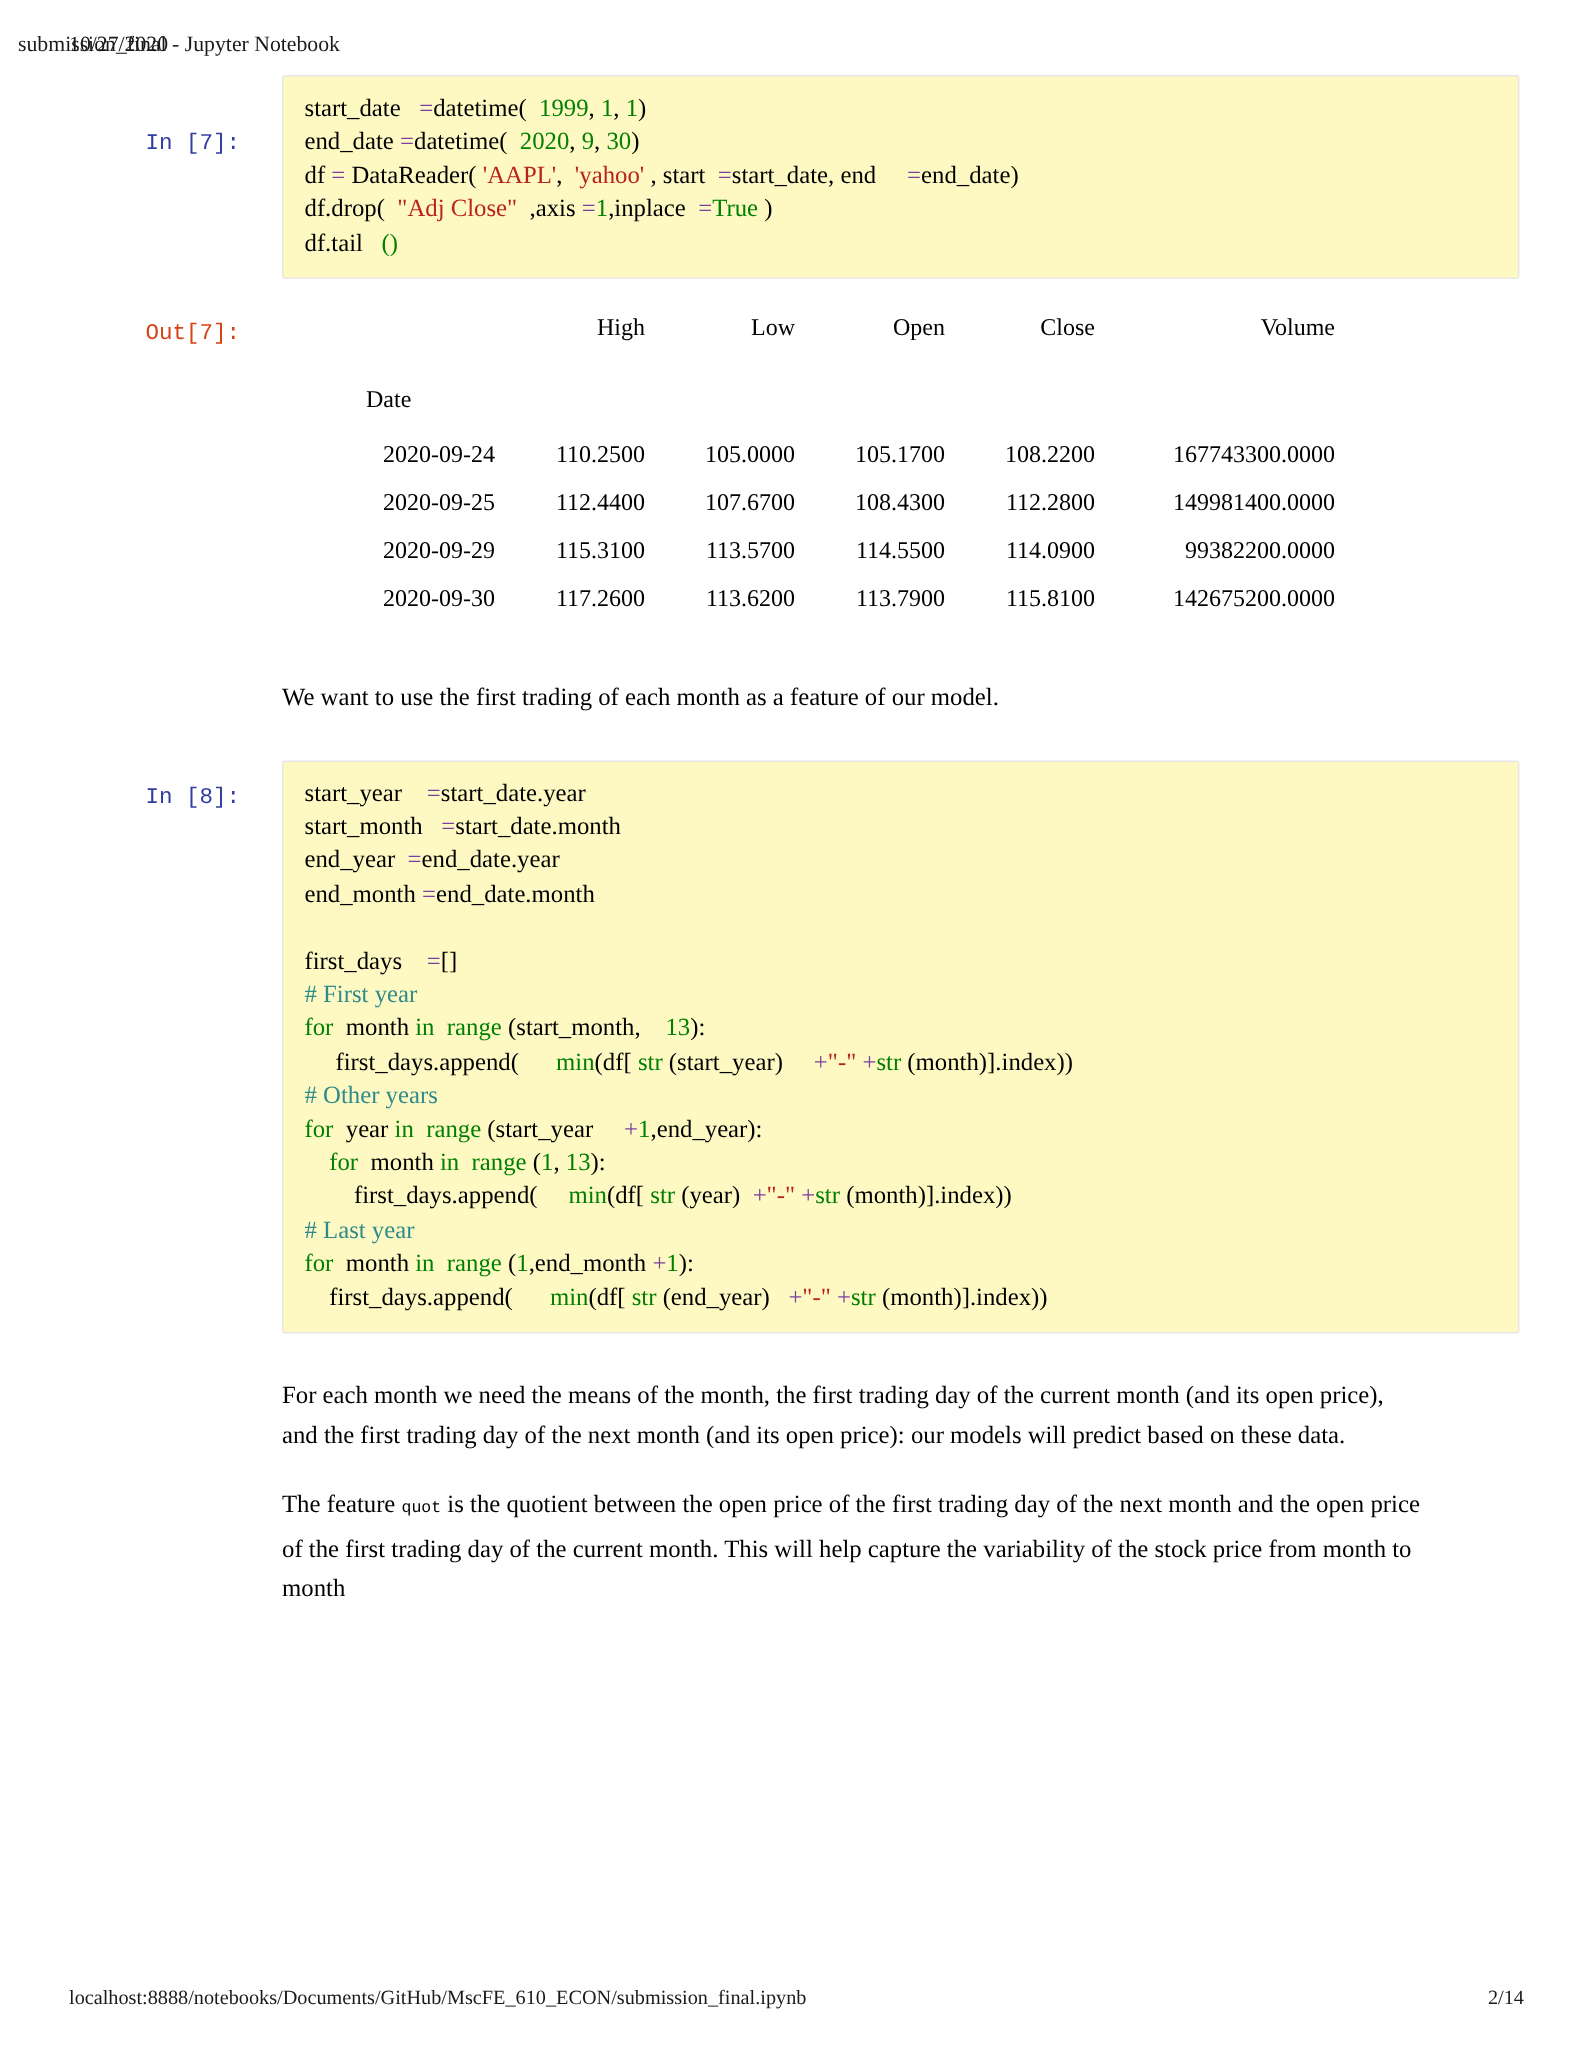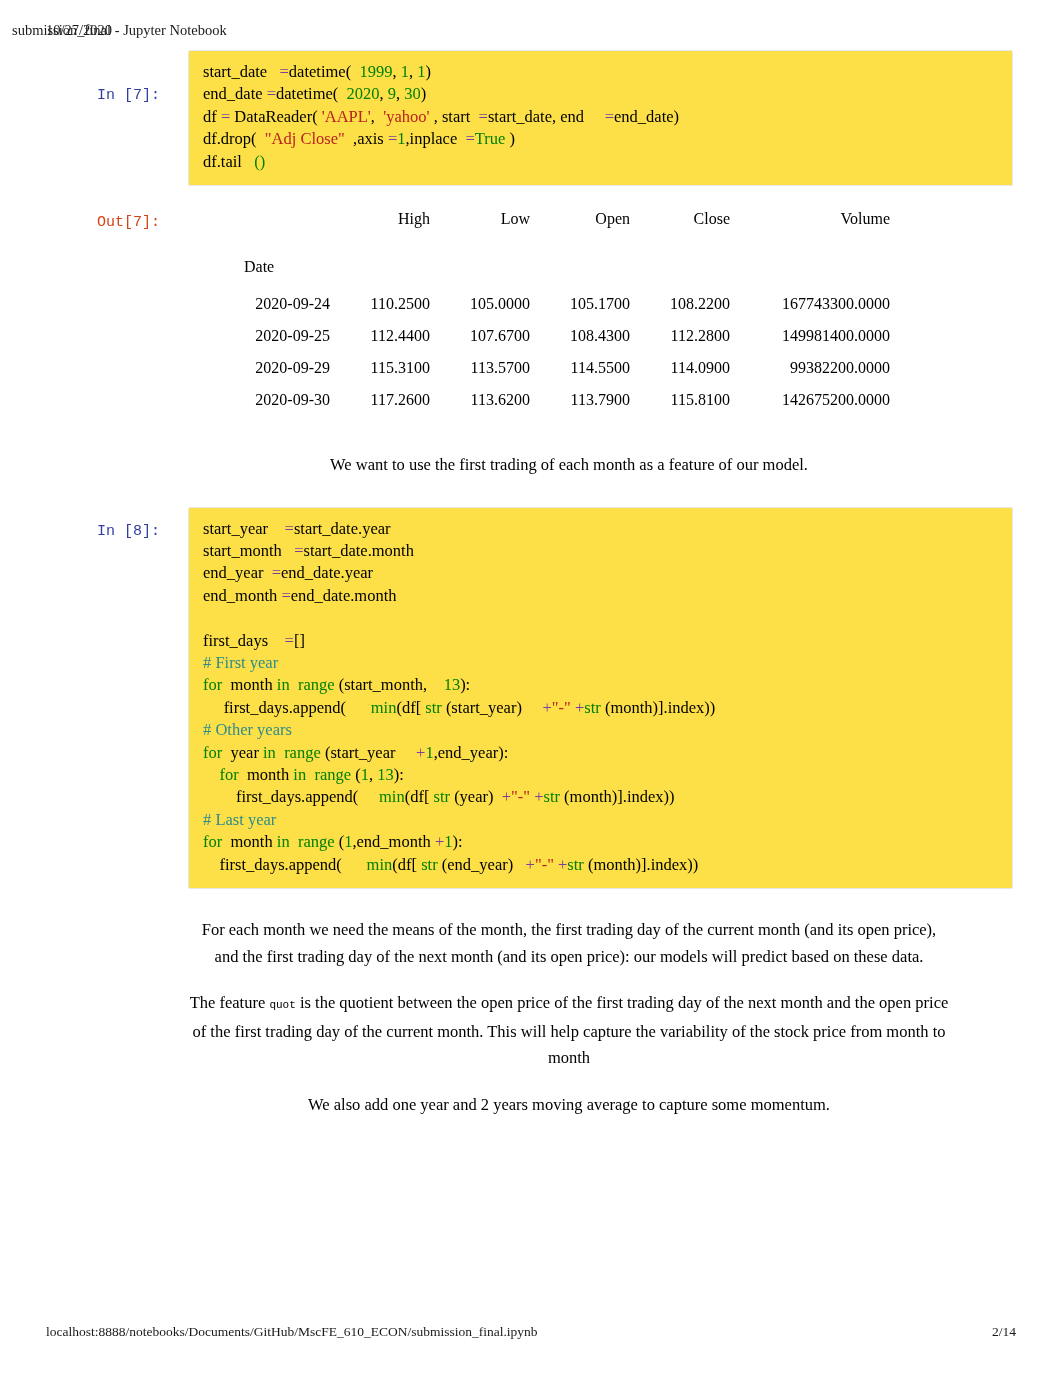--- a/index.html
+++ b/index.html
@@ -73,21 +73,21 @@
     white-space: nowrap;
   }
   .prompt-in  { color: #303f9f; }
   .prompt-out { color: #d84315; }
 
   
   .code-cell {
     position: relative;
     margin-left: 188px;
     margin-right: 49px;
-    background: #fde047;
+    background: #fef9c3;
     border: 1px solid #e7e7e7;
     border-radius: 2px;
     padding: 10px 14px 12px 14px;
   }
   .code-cell .code {
     font-family: "Liberation Serif", "DejaVu Serif", serif;
     font-size: 16.5px;
     line-height: 22.4px;
     white-space: pre-wrap;
     color: #000000;
@@ -153,21 +153,20 @@
   table.df .c-close{ width: 100px; }
   table.df .c-vol  { width: 160px; }
 
   
   .md {
     margin-left: 188px;
     margin-right: 112px;
     font-size: 16.5px;
     line-height: 26.5px;
     color: #000;
-    text-align: center;
   }
   .md p { margin: 0 0 20px 0; }
   .md p:last-child { margin-bottom: 0; }
   .md code {
     font-family: "Liberation Mono", "DejaVu Sans Mono", monospace;
     font-size: 11px;
     color: #000;
   }
   .sp-24 { height: 24px; }
   .sp-28 { height: 28px; }
@@ -272,21 +271,20 @@
   <div class="sp-28"></div>
 
   <div class="nb-block">
     <div class="md">
       <p>For each month we need the means of the month, the first trading day of the current month (and its open price), and the first trading day of the next month (and its open price): our models will predict based on these data.</p>
       <p>
         <span>The feature</span>
         <code>quot</code>
         <span>is the quotient between the open price of the first trading day of the next month and the open price of the first trading day of the current month. This will help capture the variability of the stock price from month to month</span>
       </p>
-      <p>We also add one year and 2 years moving average to capture some momentum.</p>
     </div>
   </div>
 
 </div>
 
 <div class="page-footer">
   <span class="ftr-url">localhost:8888/notebooks/Documents/GitHub/MscFE_610_ECON/submission_final.ipynb</span>
   <span class="ftr-page">2/14</span>
 </div>
 

